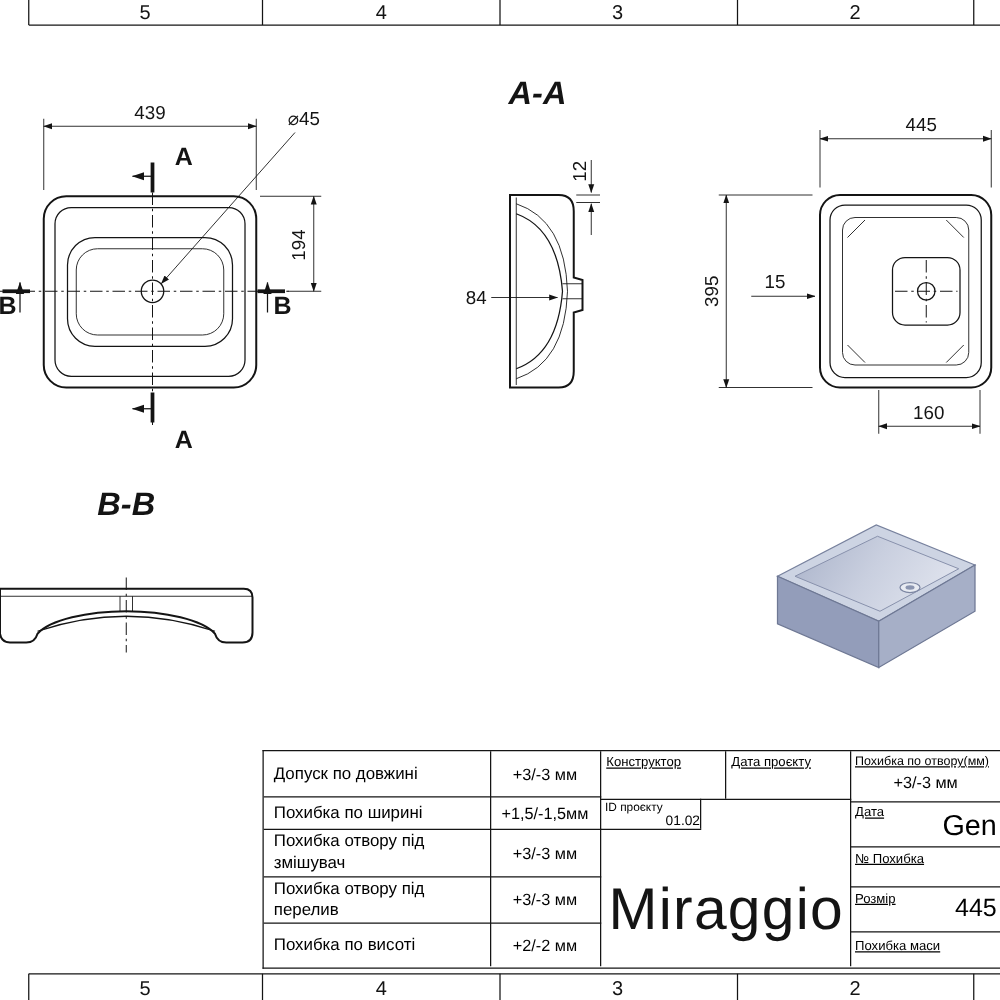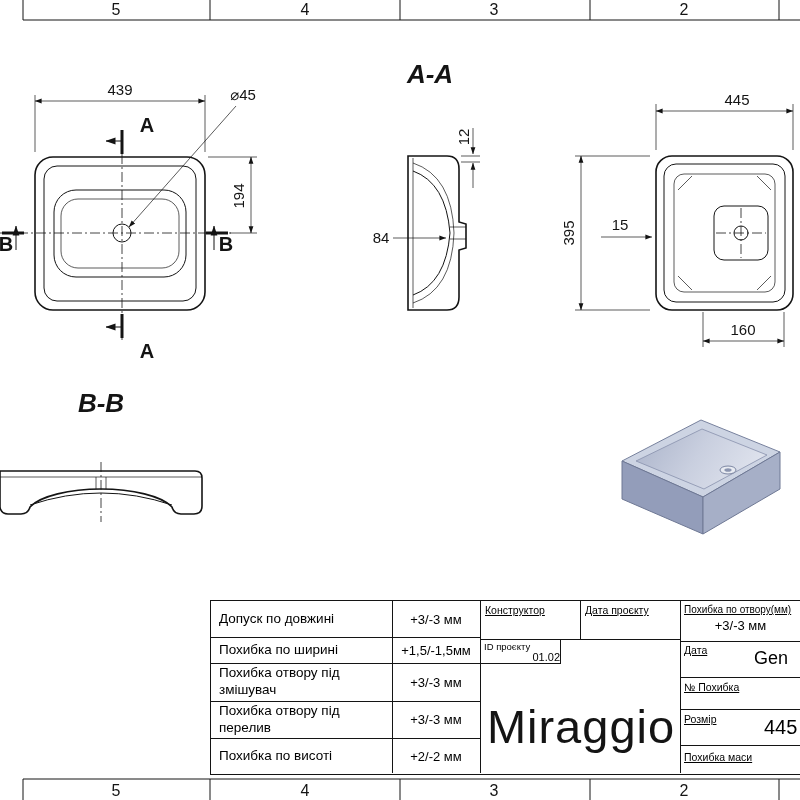--- a/index.html
+++ b/index.html
@@ -23,21 +23,21 @@
               border:1.5px solid #141414;border-right:none;box-sizing:border-box;}
   .vline{position:absolute;width:1.2px;background:#141414;}
   .hline{position:absolute;height:1.2px;background:#141414;}
   .row-label{position:absolute;left:0;width:168px;display:flex;align-items:center;
              padding-left:8px;font-size:13.5px;line-height:1.25;}
   .row-value{position:absolute;left:181px;width:88px;display:flex;align-items:center;
              justify-content:center;font-size:13px;}
   .tiny{position:absolute;font-size:10.5px;white-space:nowrap;text-decoration:underline;}
   .tiny9{position:absolute;font-size:9.5px;white-space:nowrap;}
   .cellval{position:absolute;font-size:11px;}
-  .bigval{position:absolute;font-size:18px;white-space:nowrap;line-height:1;}
+  .bigval{position:absolute;font-size:23px;white-space:nowrap;line-height:1;}
   .logo-wrap{position:absolute;left:271px;top:90px;width:209px;height:72px;}
 </style>
 </head>
 <body>
 
 <div class="stage">
 
 <svg class="drawing" width="800" height="800" viewBox="0 0 800 800">
   <defs>
     <marker id="arr" viewBox="0 0 10 10" refX="9.5" refY="5" markerWidth="10" markerHeight="10" orient="auto-start-reverse">

